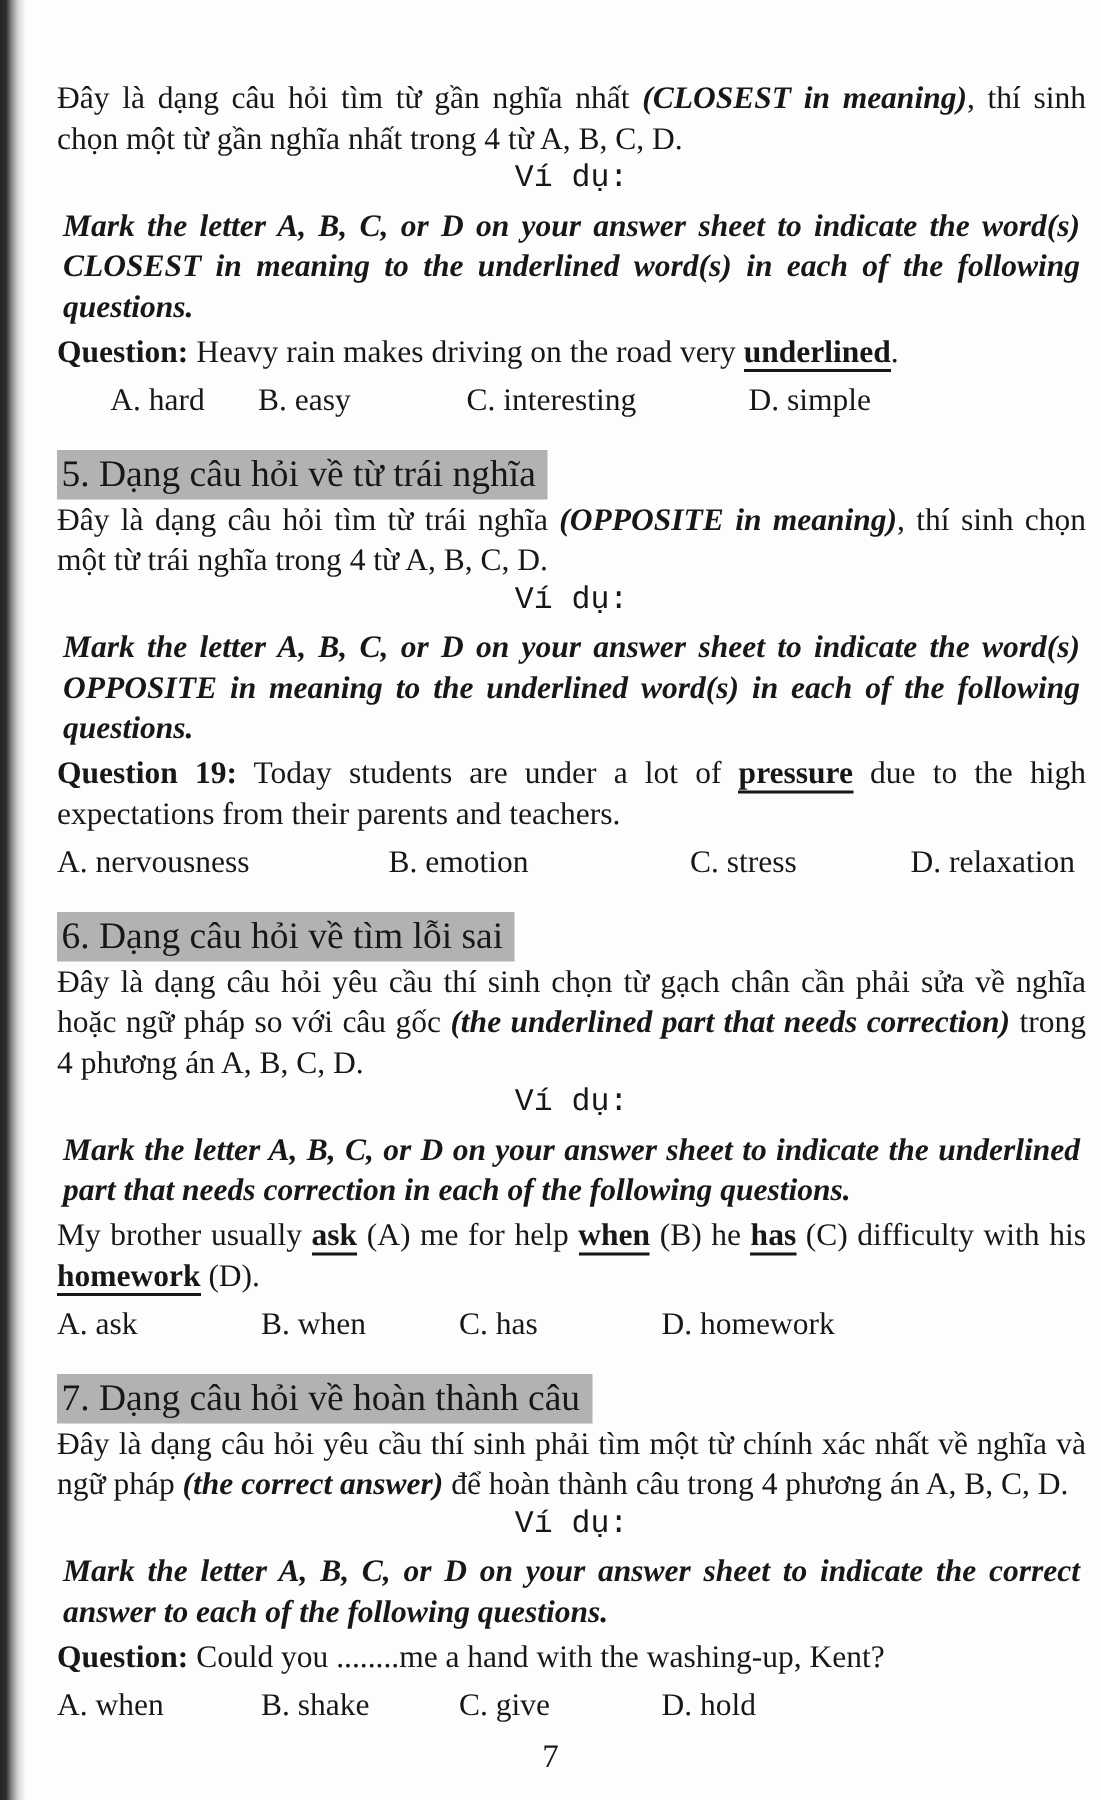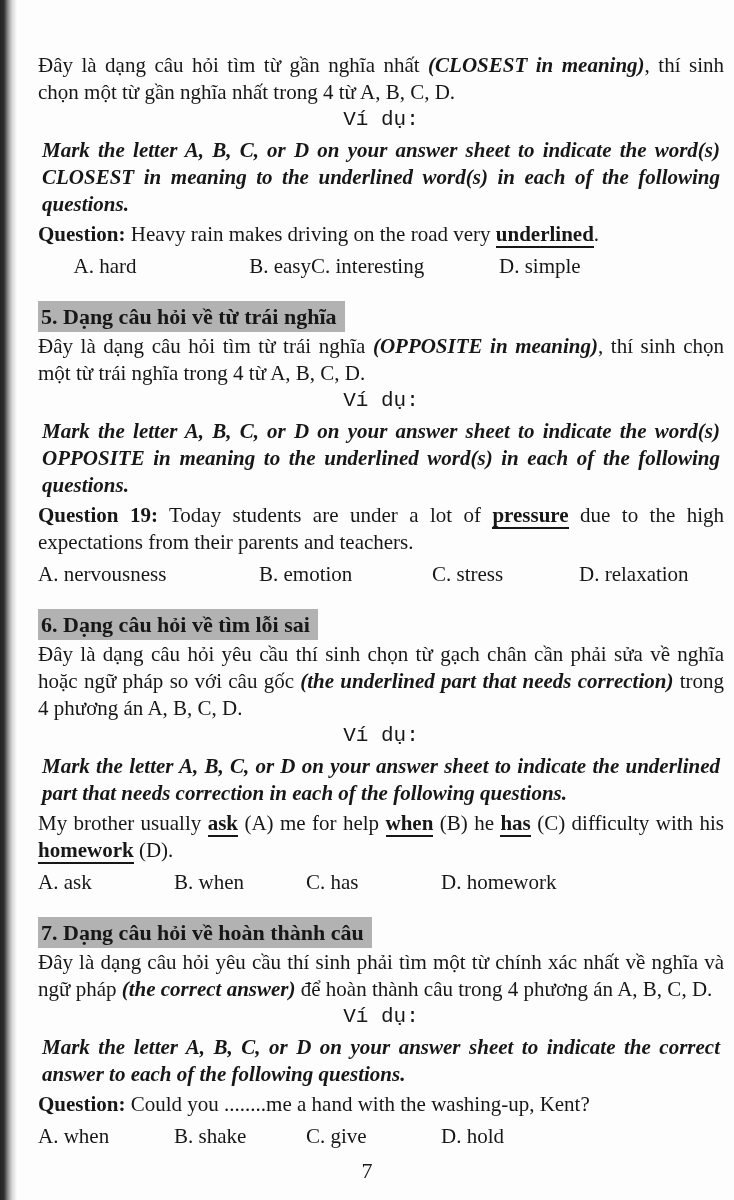--- a/index.html
+++ b/index.html
@@ -13,33 +13,33 @@
     background:linear-gradient(90deg,#242424 0px,#2e2e2e 4px,#8f8f8f 8px,#d6d6d6 12px,#fdfdfd 17px);
   }
   .content{
     position:absolute;left:38px;top:52px;width:686px;
     font-size:21px;line-height:27px;
   }
   p{margin:0;text-align:justify;}
   .vidu{text-align:center;font-family:Liberation Mono, monospace;}
   .mark{font-weight:700;font-style:italic;margin:4px 4px 2px;}
   .question{margin-top:3px;}
-  .heading{margin:23px 0 3px;font-weight:700;font-size:22px;text-align:left;}
+  .heading{margin:23px 0 3px;font-weight:400;font-size:25px;text-align:left;}
   .hl{background:#b2b2b2;padding:3px 8px 3px 3px;}
   .b{font-weight:700;}
   .bi{font-weight:700;font-style:italic;}
   .bu{font-weight:700;border-bottom:2.6px solid currentColor;}
   .opts{display:flex;margin:5px 0 0;text-align:left;}
   .opts span{flex:none;white-space:nowrap;}
   .opts-1 span:nth-child(1){width:134px;text-align:center;}
-  .opts-1 span:nth-child(2){width:139px;text-align:right;}
+  .opts-1 span:nth-child(2){width:139px;}
   .opts-1 span:nth-child(3){width:188px;}
   .opts-2 span:nth-child(1){width:221px;}
   .opts-2 span:nth-child(2){width:173px;}
-  .opts-2 span:nth-child(3){width:147px;}
+  .opts-2 span:nth-child(3){width:147px;margin-left:28px;}
   .opts-3 span:nth-child(1){width:136px;}
   .opts-3 span:nth-child(2){width:132px;}
   .opts-3 span:nth-child(3){width:135px;}
   .page-num{
     position:absolute;top:1158px;left:0;width:734px;
     text-align:center;font-size:22px;
   }
 </style>
 </head>
 <body>

